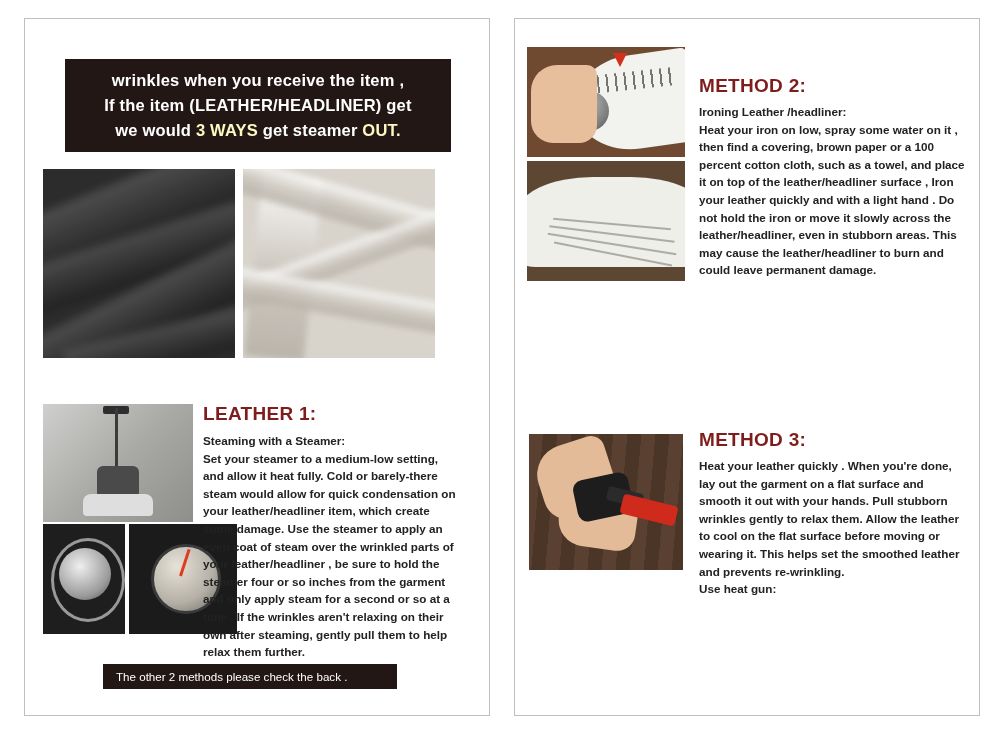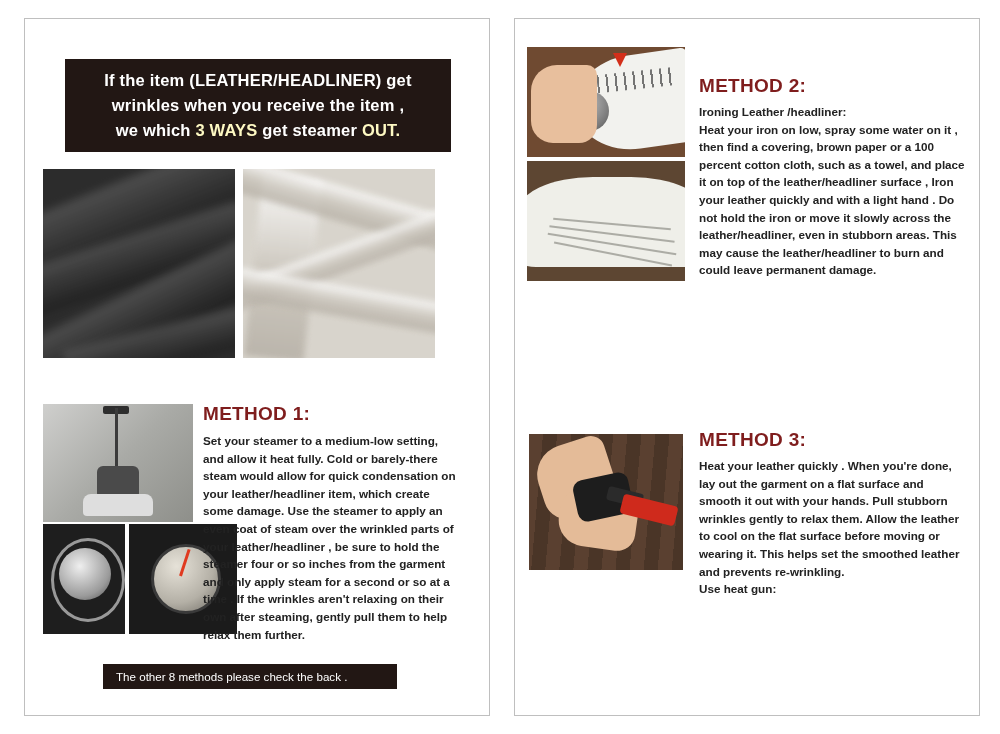--- a/index.html
+++ b/index.html
@@ -293,23 +293,23 @@
   .m3-text .method-heading { margin-bottom: 6px; }
 </style>
 </head>
 <body>
 
 <div class="page">
 
   <div class="panel panel-left">
 
     <div class="banner">
+      <div class="banner-line">wrinkles when you receive the item ,</div>
       <div class="banner-line">If the item (LEATHER/HEADLINER) get</div>
-      <div class="banner-line">wrinkles when you receive the item ,</div>
-      <div class="banner-line"><span>we which </span><span class="hl-yellow">3 WAYS</span><span> get steamer </span><span class="hl-yellow">OUT.</span></div>
+      <div class="banner-line"><span>we would </span><span class="hl-yellow">3 WAYS</span><span> get steamer </span><span class="hl-yellow">OUT.</span></div>
     </div>
 
     <div class="photo photo-dark">
       <div class="fold f1"></div>
       <div class="fold f2"></div>
       <div class="fold f3"></div>
       <div class="fold f4"></div>
     </div>
 
     <div class="photo photo-light">
@@ -330,25 +330,26 @@
       <div class="swirl"></div>
       <div class="ring"></div>
     </div>
 
     <div class="photo m1-photo-dial2">
       <div class="knob"></div>
       <div class="needle"></div>
     </div>
 
     <div class="m1-text">
-      <div class="method-heading">METHOD 1:</div>
+      <div class="method-heading">LEATHER 1:</div>
+      <div class="method-body">Steaming with a Steamer:</div>
       <div class="method-body">Set your steamer to a medium-low setting, and allow it heat fully. Cold or barely-there steam would allow for quick condensation on your leather/headliner item, which create some damage. Use the steamer to apply an even coat of steam over the wrinkled parts of your leather/headliner , be sure to hold the steamer four or so inches from the garment and only apply steam for a second or so at a time . If the wrinkles aren't relaxing on their own after steaming, gently pull them to help relax them further.</div>
     </div>
 
-    <div class="footer-note">The other 8 methods please check the back .</div>
+    <div class="footer-note">The other 2 methods please check the back .</div>
   </div>
 
   <div class="panel panel-right">
 
     <div class="photo m2-photo-iron">
       <div class="plate"></div>
       <div class="dial-marks"></div>
       <div class="pointer"></div>
       <div class="knob"></div>
       <div class="hand"></div>

